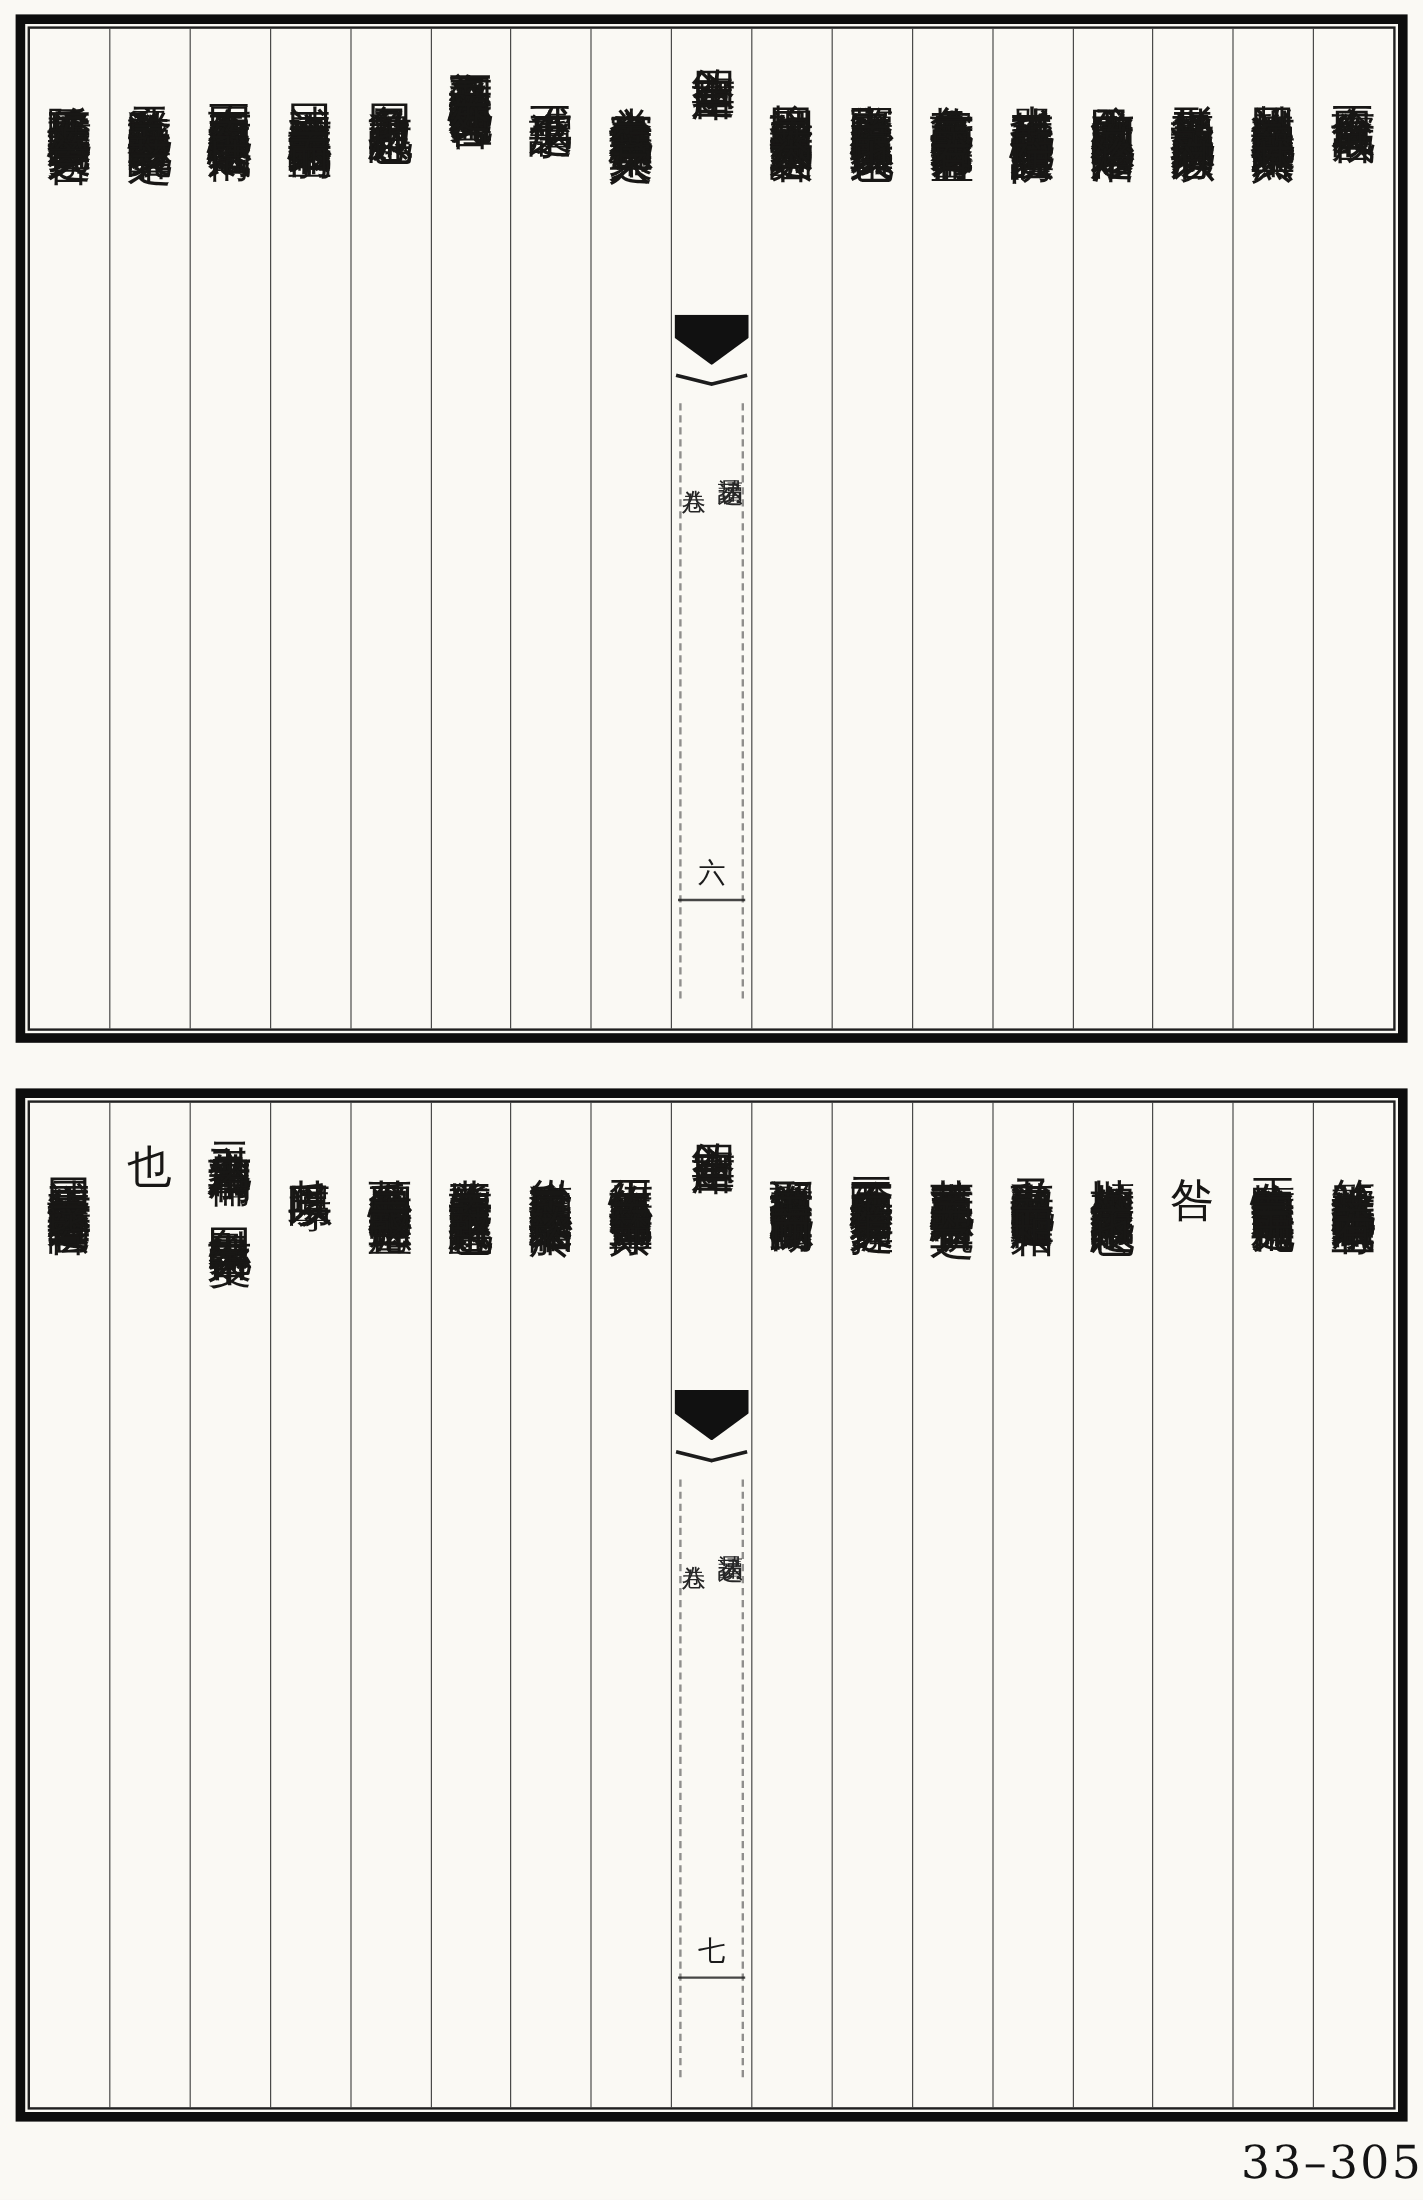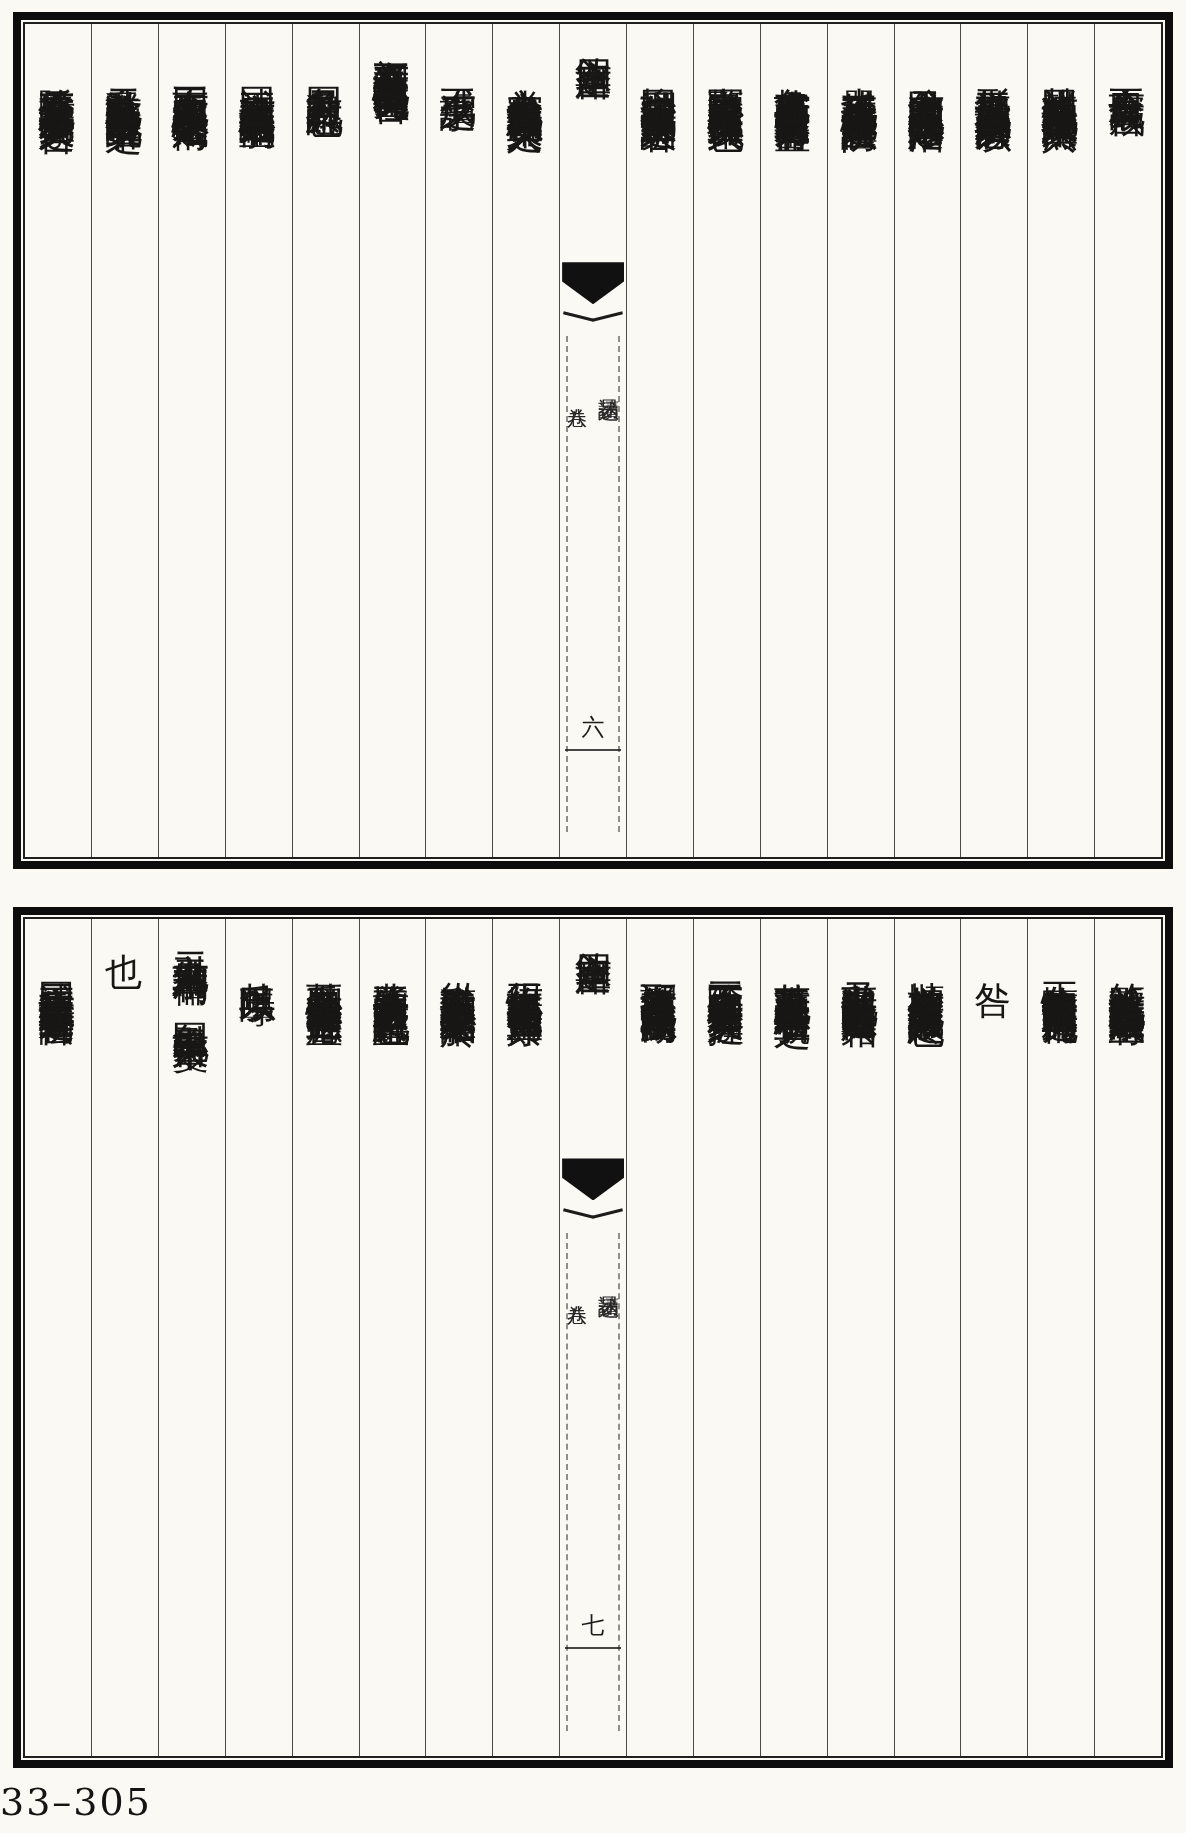--- a/index.html
+++ b/index.html
@@ -70,21 +70,21 @@
     font-size:21px;line-height:24px;letter-spacing:1px;color:#262626;
   }
   .bx-juan{margin-top:10px;font-size:20px;}
   .bx-folio{
     position:absolute;top:82.6%;left:0;right:0;text-align:center;
     font-size:23px;color:#1b1b1b;
   }
   .bx-rule{position:absolute;top:87%;left:5px;right:5px;border-top:2px solid rgba(25,25,25,.8);}
 
   .printed-num{
-    position:absolute;top:1780px;left:0;right:0;text-align:left;
+    position:absolute;top:1780px;left:0;right:0;text-align:right;
     font-family:"DejaVu Serif","Liberation Serif",serif;
     font-size:38px;letter-spacing:2px;color:#141414;
   }
 </style>
 </head>
 <body>
 
 <div class="page">
   <section class="block" id="block-top">
     <div class="inner">

